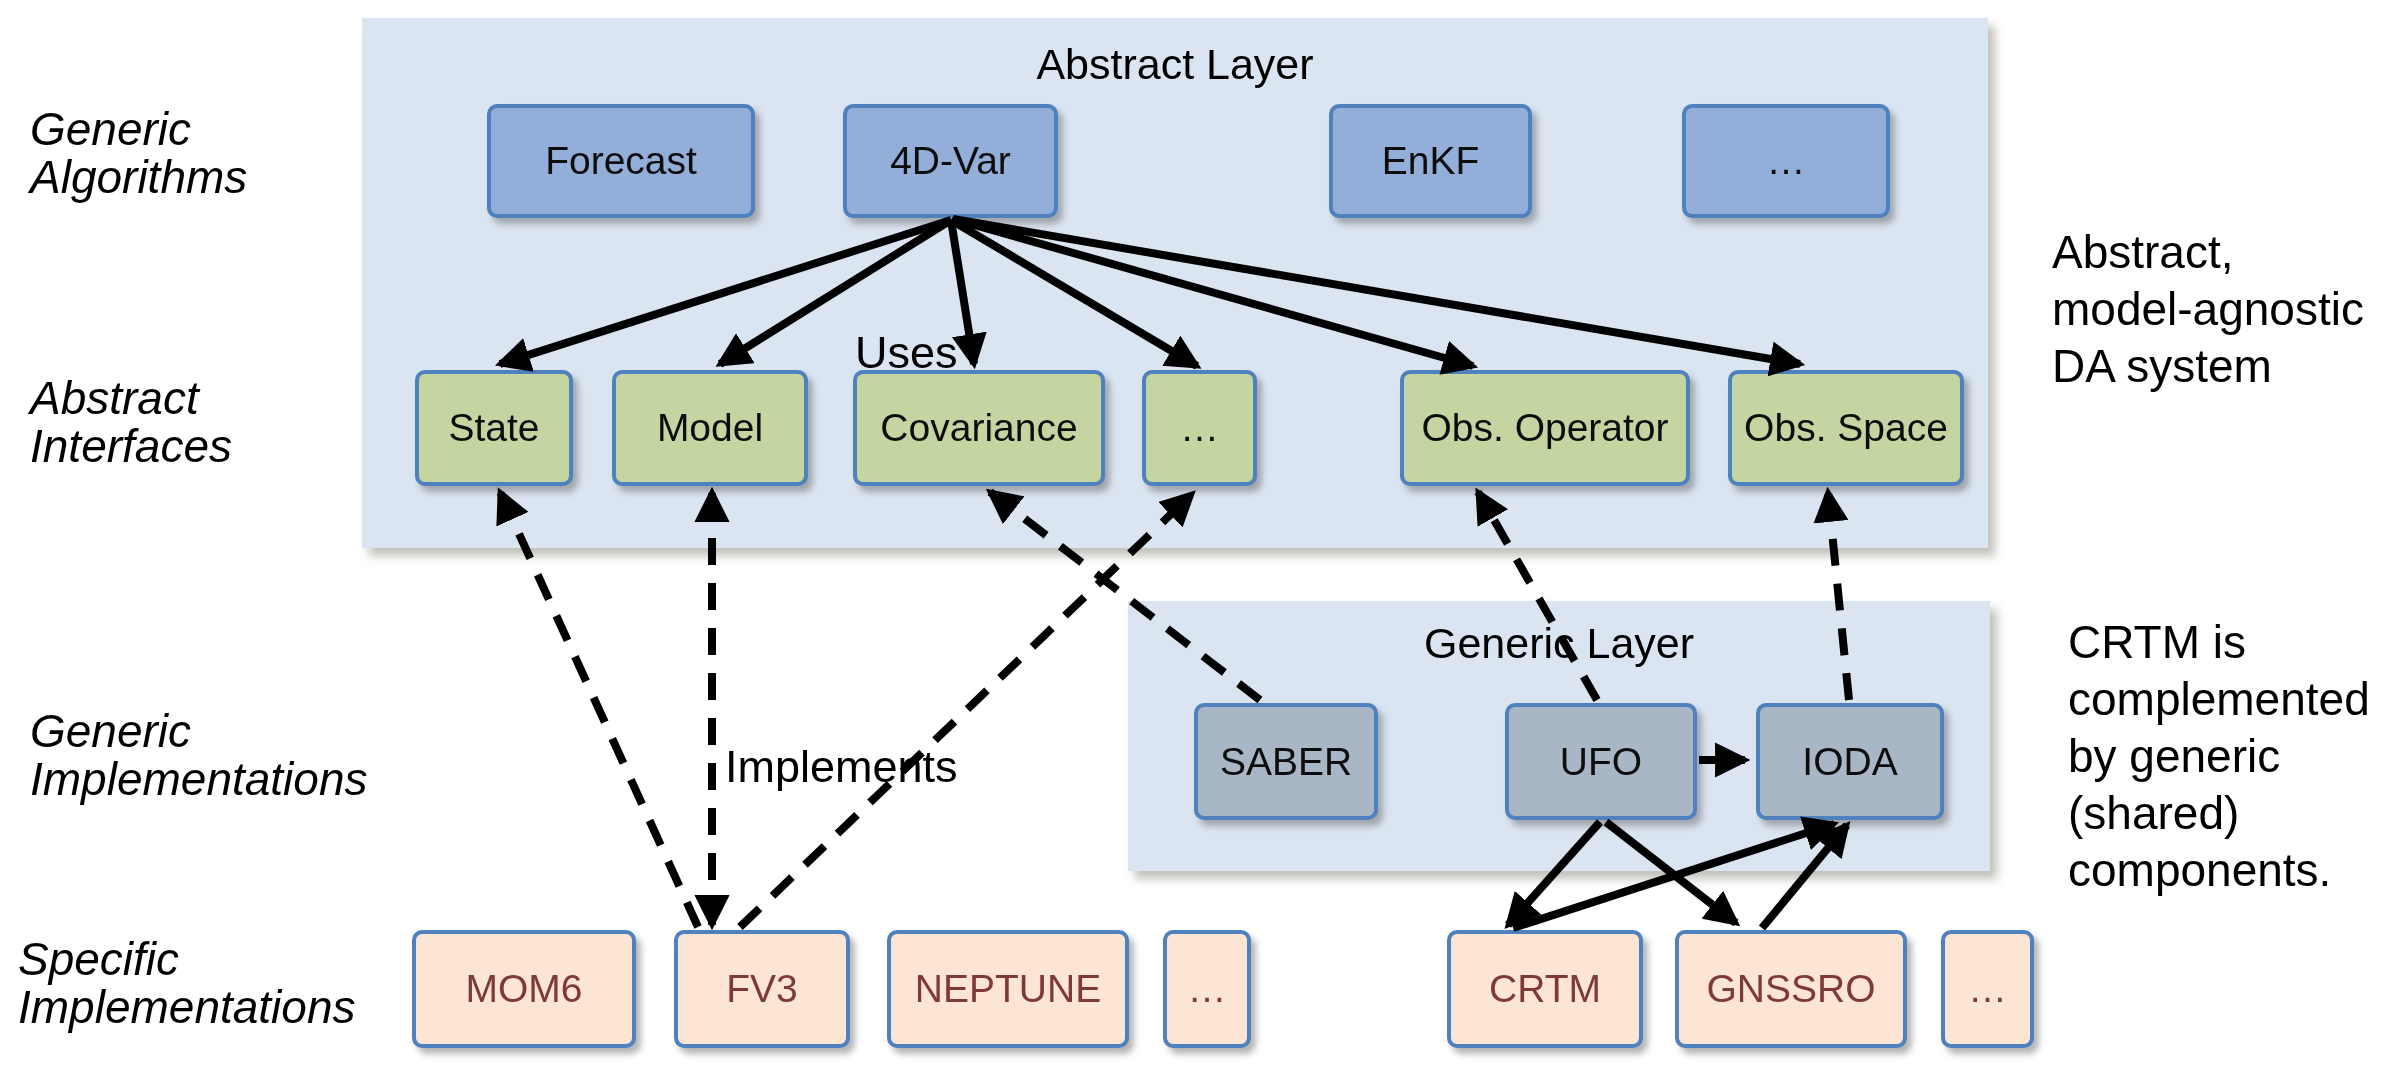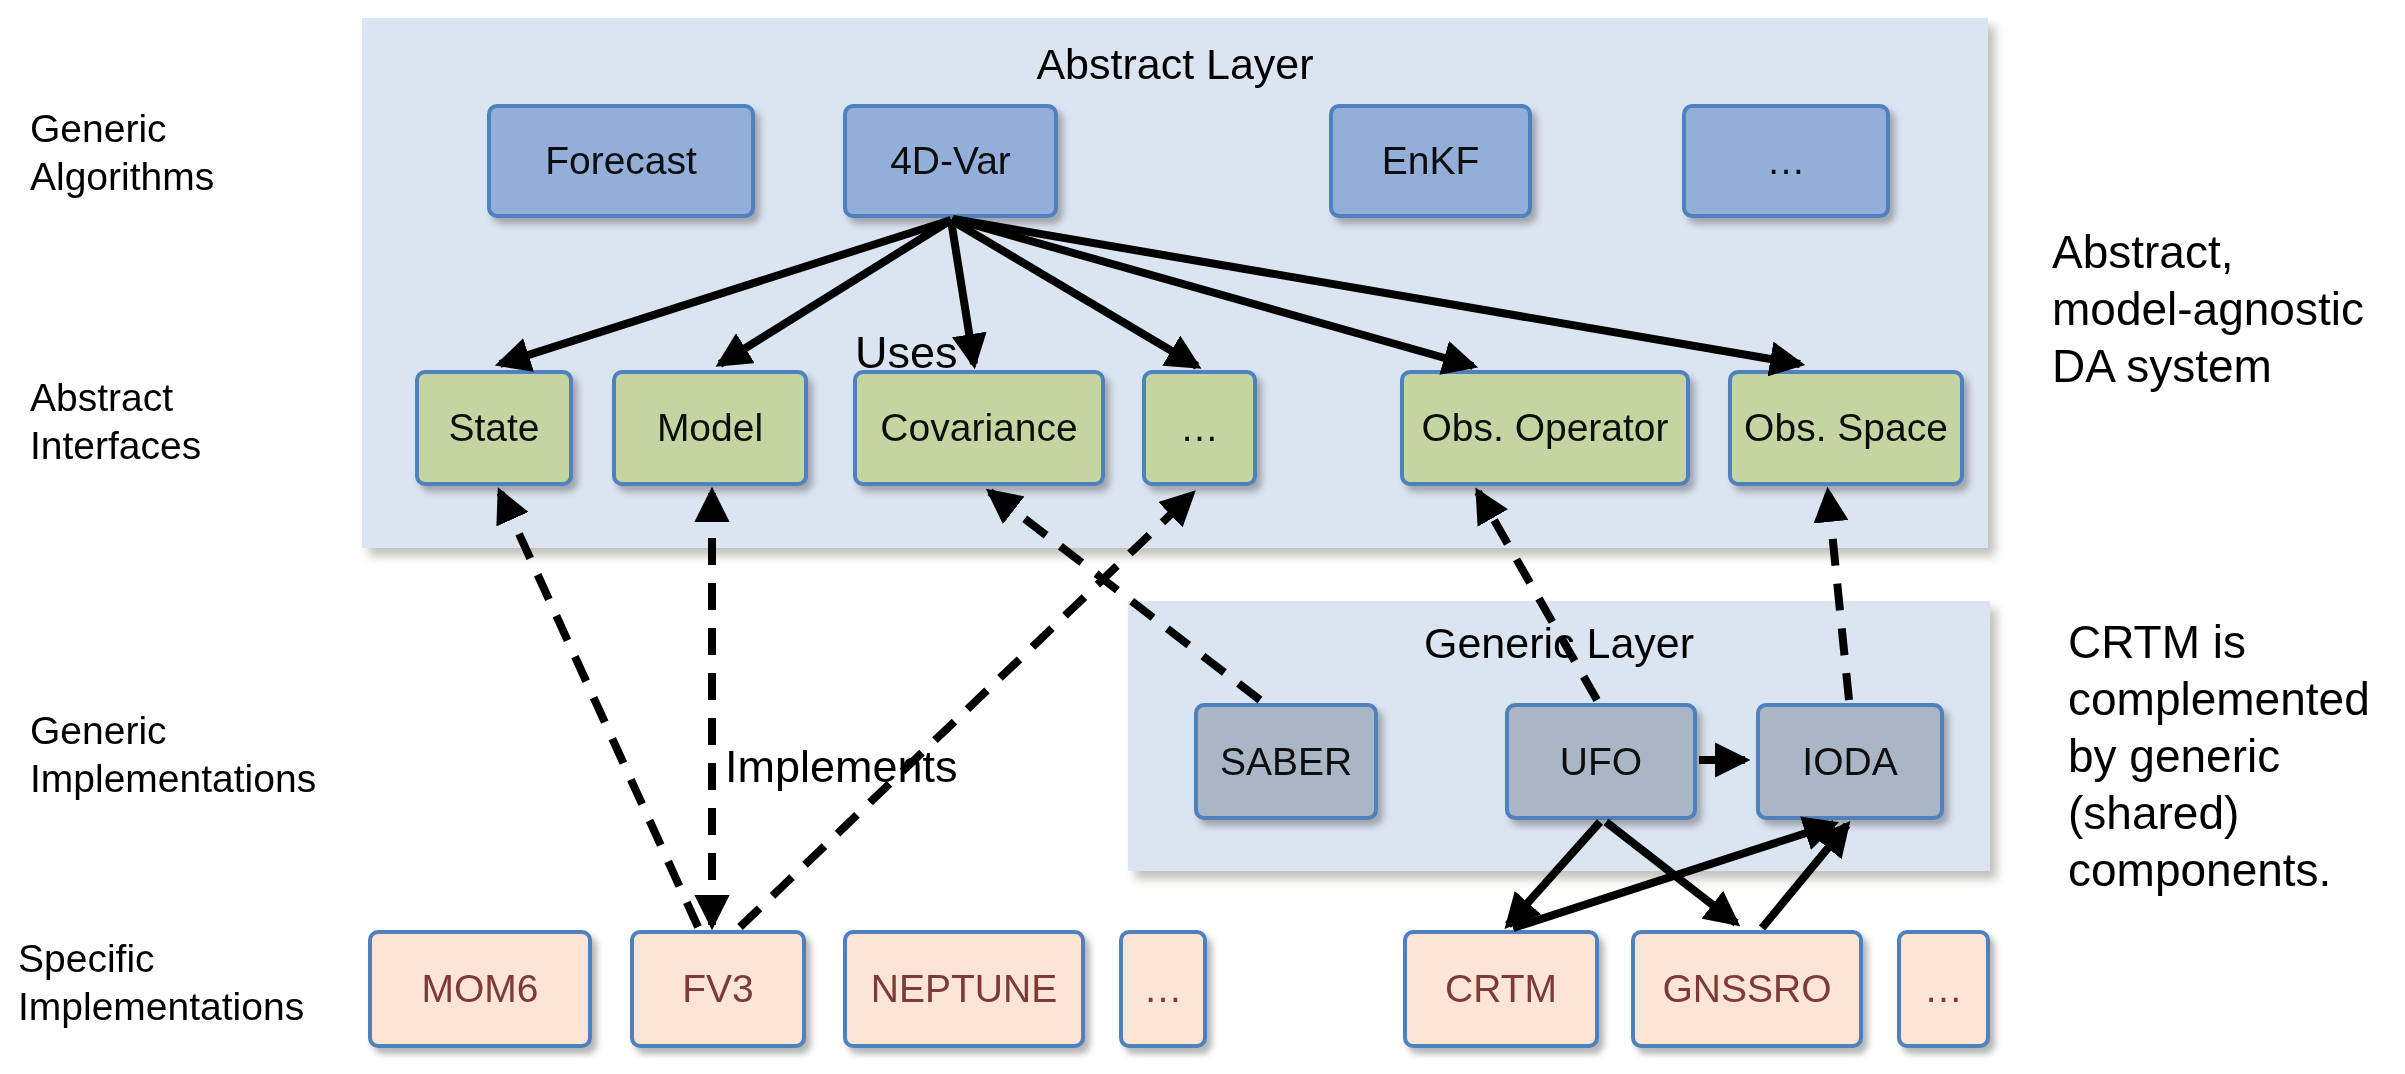--- a/index.html
+++ b/index.html
@@ -28,23 +28,23 @@
   }
   .box{
     position:absolute;border:4px solid var(--box-border);border-radius:10px;
     display:flex;align-items:center;justify-content:center;
     font-size:39px;color:#0d0d0d;box-shadow:5px 6px 6px rgba(90,90,90,.45);
     box-sizing:border-box;white-space:nowrap;
   }
   .box.algo{background:var(--algorithm-box-fill);}
   .box.iface{background:var(--interface-box-fill);}
   .box.comp{background:var(--component-box-fill);}
-  .box.impl{background:var(--implementation-box-fill);color:var(--implementation-text);}
+  .box.impl{background:var(--implementation-box-fill);color:var(--implementation-text);margin-left:44px;}
   .side-label{
-    position:absolute;font-size:39px;line-height:48px;color:var(--text);
+    position:absolute;font-size:46px;line-height:48px;color:var(--text);font-style:italic;
   }
   .note{
     position:absolute;font-size:46px;line-height:57px;color:var(--text);margin-top:24px;
   }
   .edge-label{
     position:absolute;font-size:45px;color:var(--text);white-space:nowrap;margin-top:45px;
   }
   svg.overlay{
     position:absolute;left:0;top:0;width:2405px;height:1074px;
     pointer-events:none;

